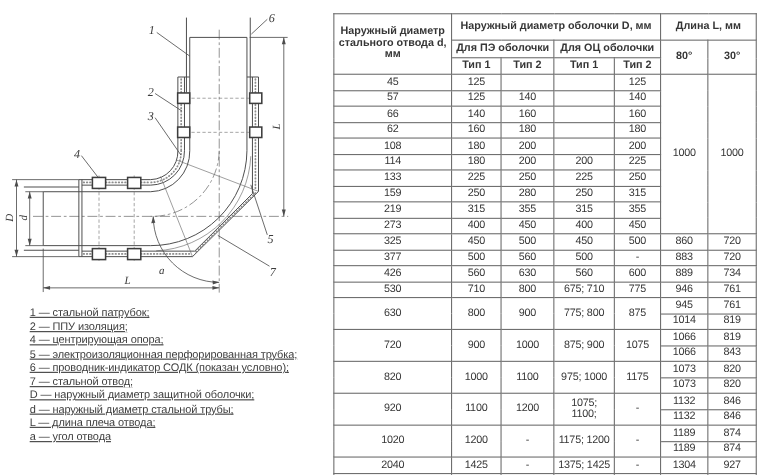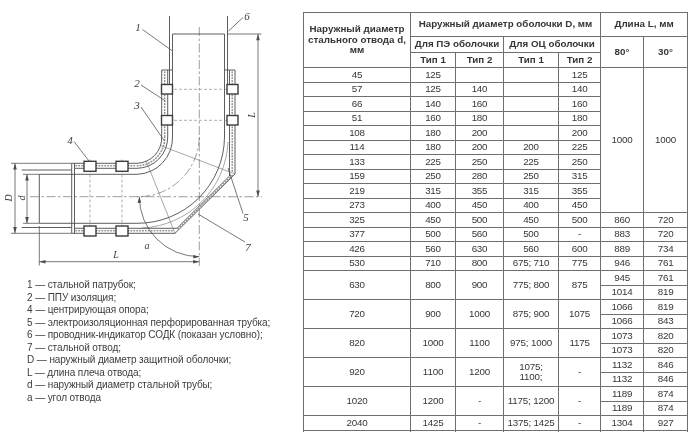--- a/index.html
+++ b/index.html
@@ -16,21 +16,21 @@
   .dashln{stroke:#777;stroke-width:0.6;fill:none;stroke-dasharray:3 2;}
   .dim{stroke:#4c4c4c;stroke-width:0.75;fill:none;}
   .arrow{fill:#4c4c4c;stroke:none;}
   .coupling{fill:#ffffff;stroke:#3d3d3d;stroke-width:1.4;}
   .callout{font:italic 11px "Liberation Serif",serif;fill:#3c3c3c;}
   .dimlabel{font:italic 10px "Liberation Serif",serif;fill:#3c3c3c;}
   
   #legend{
     position:absolute;left:27px;top:279px;width:290px;
     font-size:10px;line-height:12.55px;letter-spacing:-0.1px;
-    color:#3d3d3d;font-weight:normal;white-space:nowrap;
+    color:#3d3d3d;font-weight:normal;white-space:nowrap;text-decoration:underline;
   }
   
   #spec-table{
     position:absolute;left:303px;top:12px;width:384px;
     border-collapse:collapse;table-layout:fixed;
     font-family:"Liberation Sans",sans-serif;color:#363636;
   }
   #spec-table th,#spec-table td{
     border:1px solid #6f6f6f;text-align:center;vertical-align:middle;
     padding:0 1px;overflow:hidden;
@@ -176,22 +176,22 @@
   </svg>
 
   <div id="legend">
       <div>1 — стальной патрубок;</div>
       <div>2 — ППУ изоляция;</div>
       <div>4 — центрирующая опора;</div>
       <div>5 — электроизоляционная перфорированная трубка;</div>
       <div>6 — проводник-индикатор СОДК (показан условно);</div>
       <div>7 — стальной отвод;</div>
       <div>D — наружный диаметр защитной оболочки;</div>
+      <div>d — наружный диаметр стальной трубы;</div>
       <div>L — длина плеча отвода;</div>
-      <div>d — наружный диаметр стальной трубы;</div>
       <div>a — угол отвода</div>
     </div>
 
   <table id="spec-table">
     <colgroup>
         <col style="width: 107px;">
         <col style="width: 45px;">
         <col style="width: 48px;">
         <col style="width: 55px;">
         <col style="width: 42px;">
@@ -235,21 +235,21 @@
           <td>140</td>
         </tr>
         <tr>
           <td>66</td>
           <td>140</td>
           <td>160</td>
           <td></td>
           <td>160</td>
         </tr>
         <tr>
-          <td>51</td>
+          <td>62</td>
           <td>160</td>
           <td>180</td>
           <td></td>
           <td>180</td>
         </tr>
         <tr>
           <td>108</td>
           <td>180</td>
           <td>200</td>
           <td></td>

